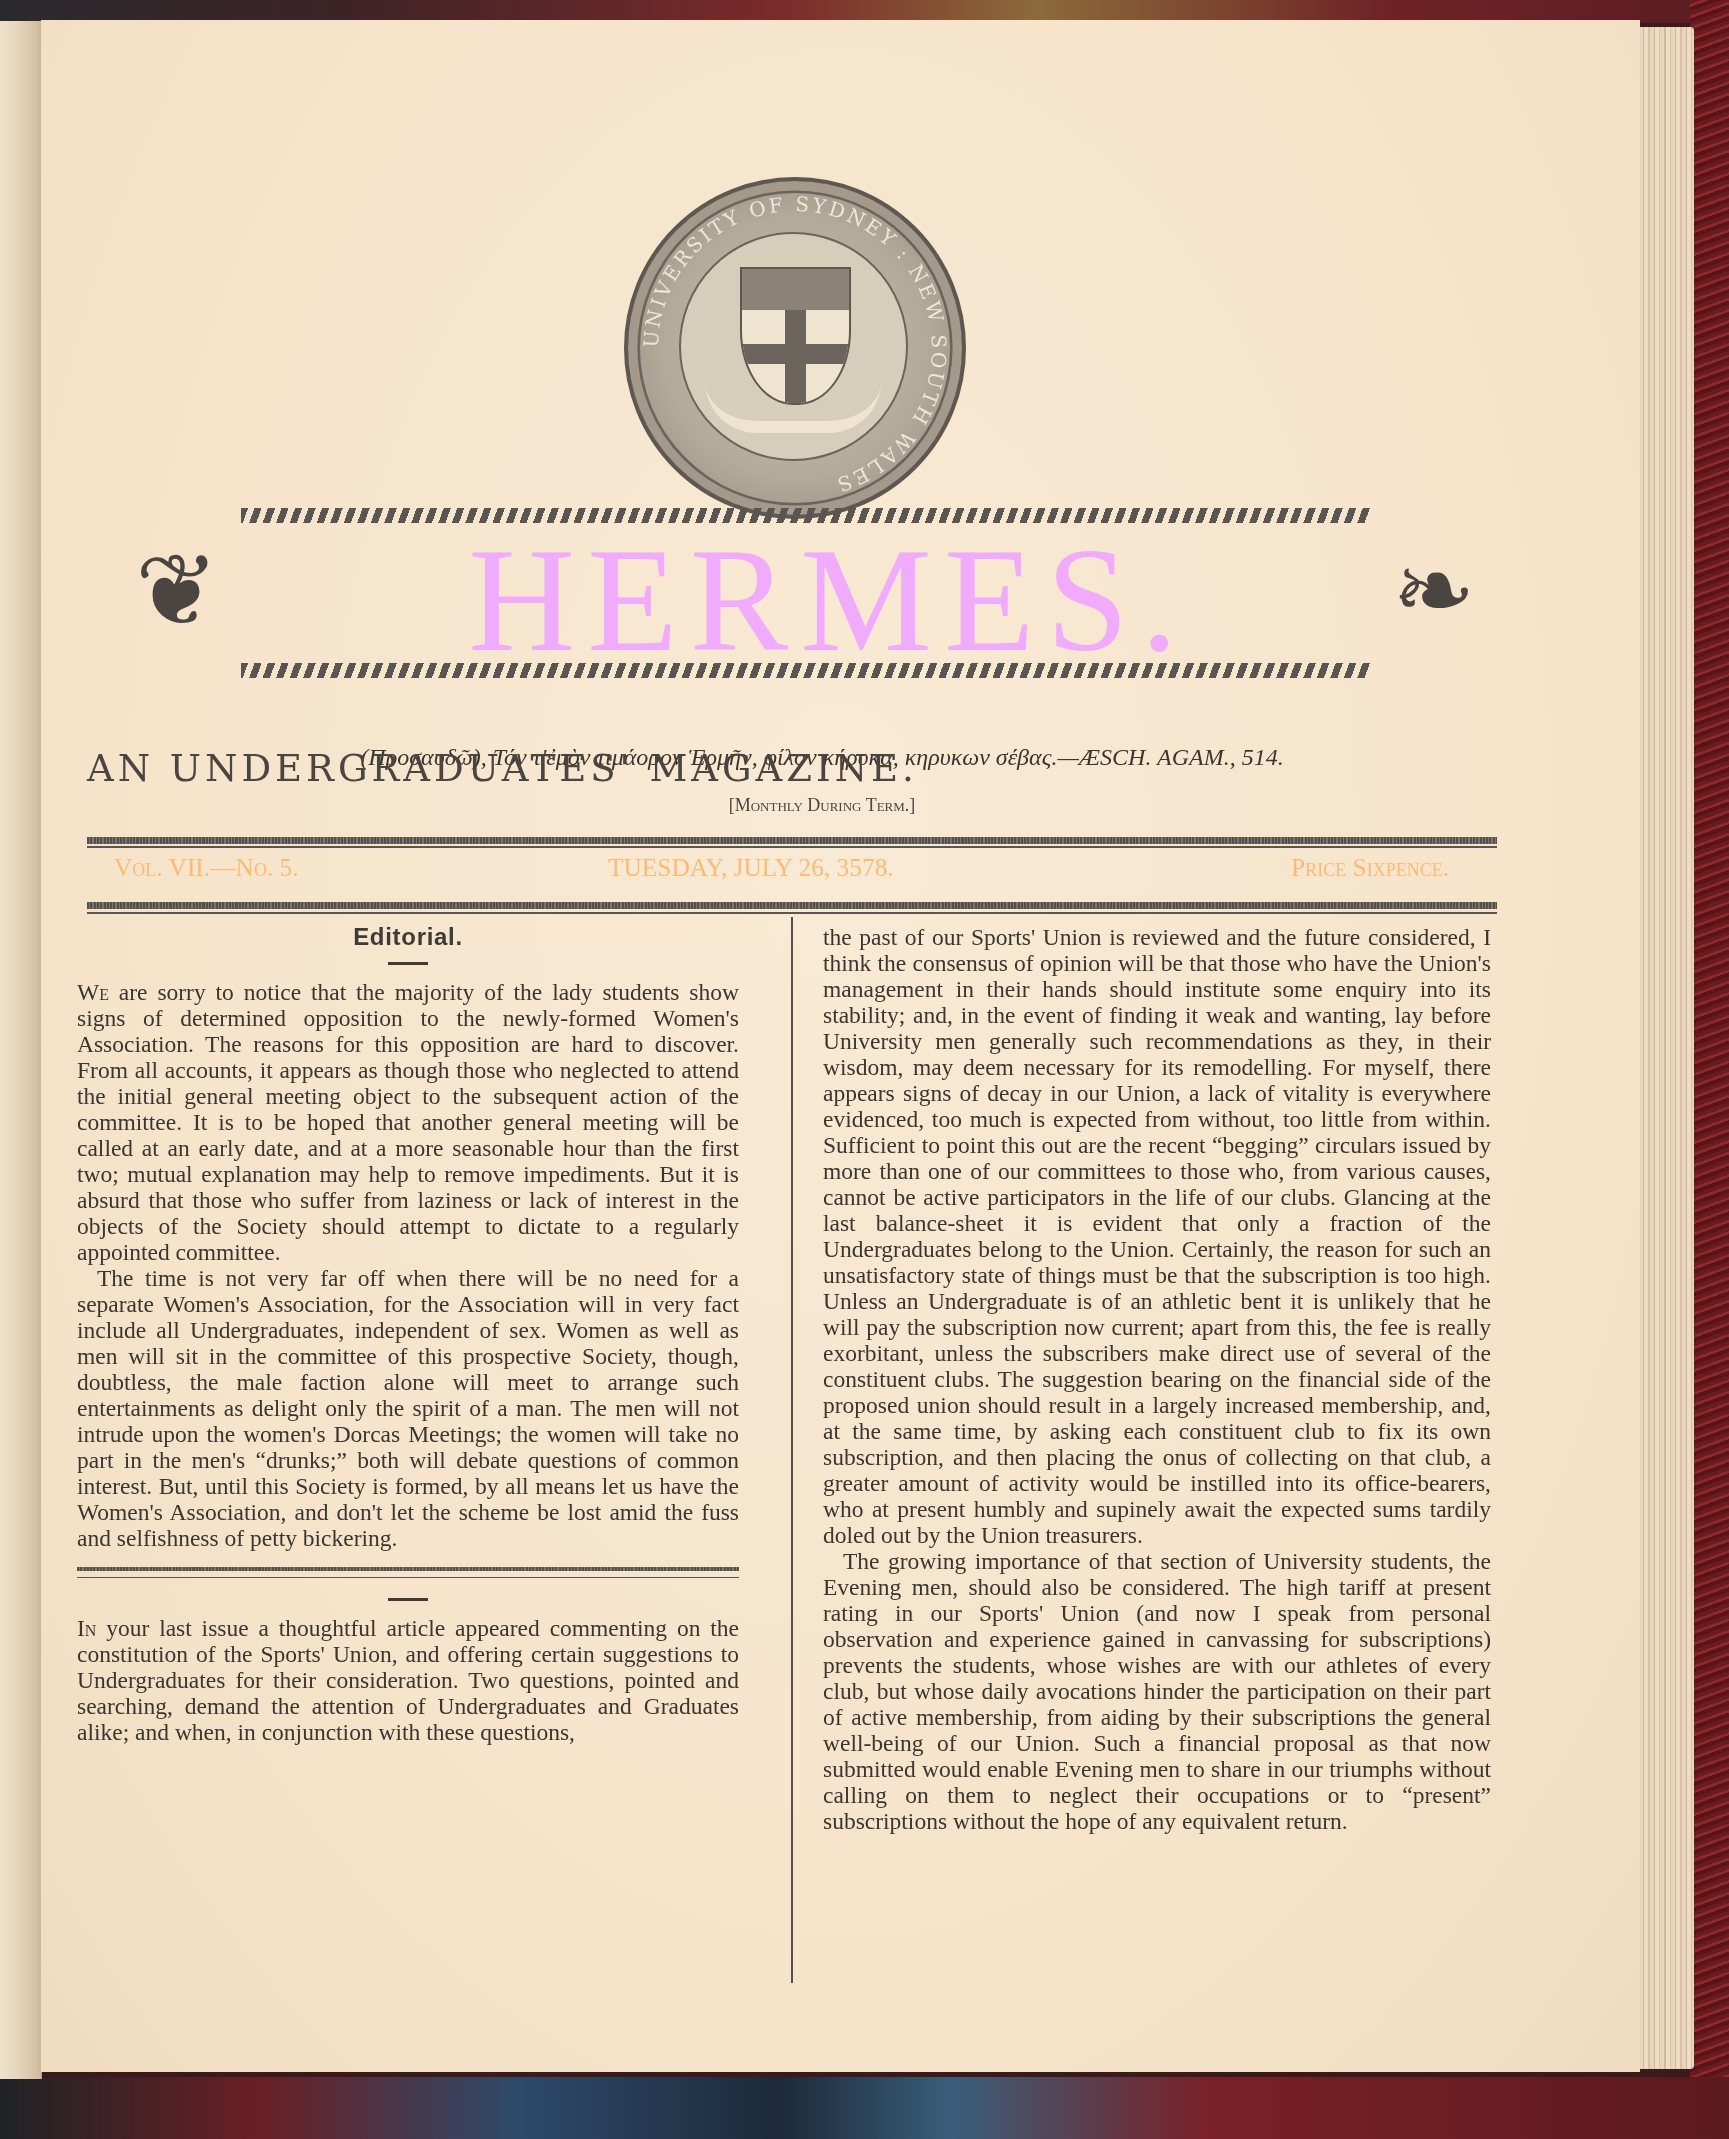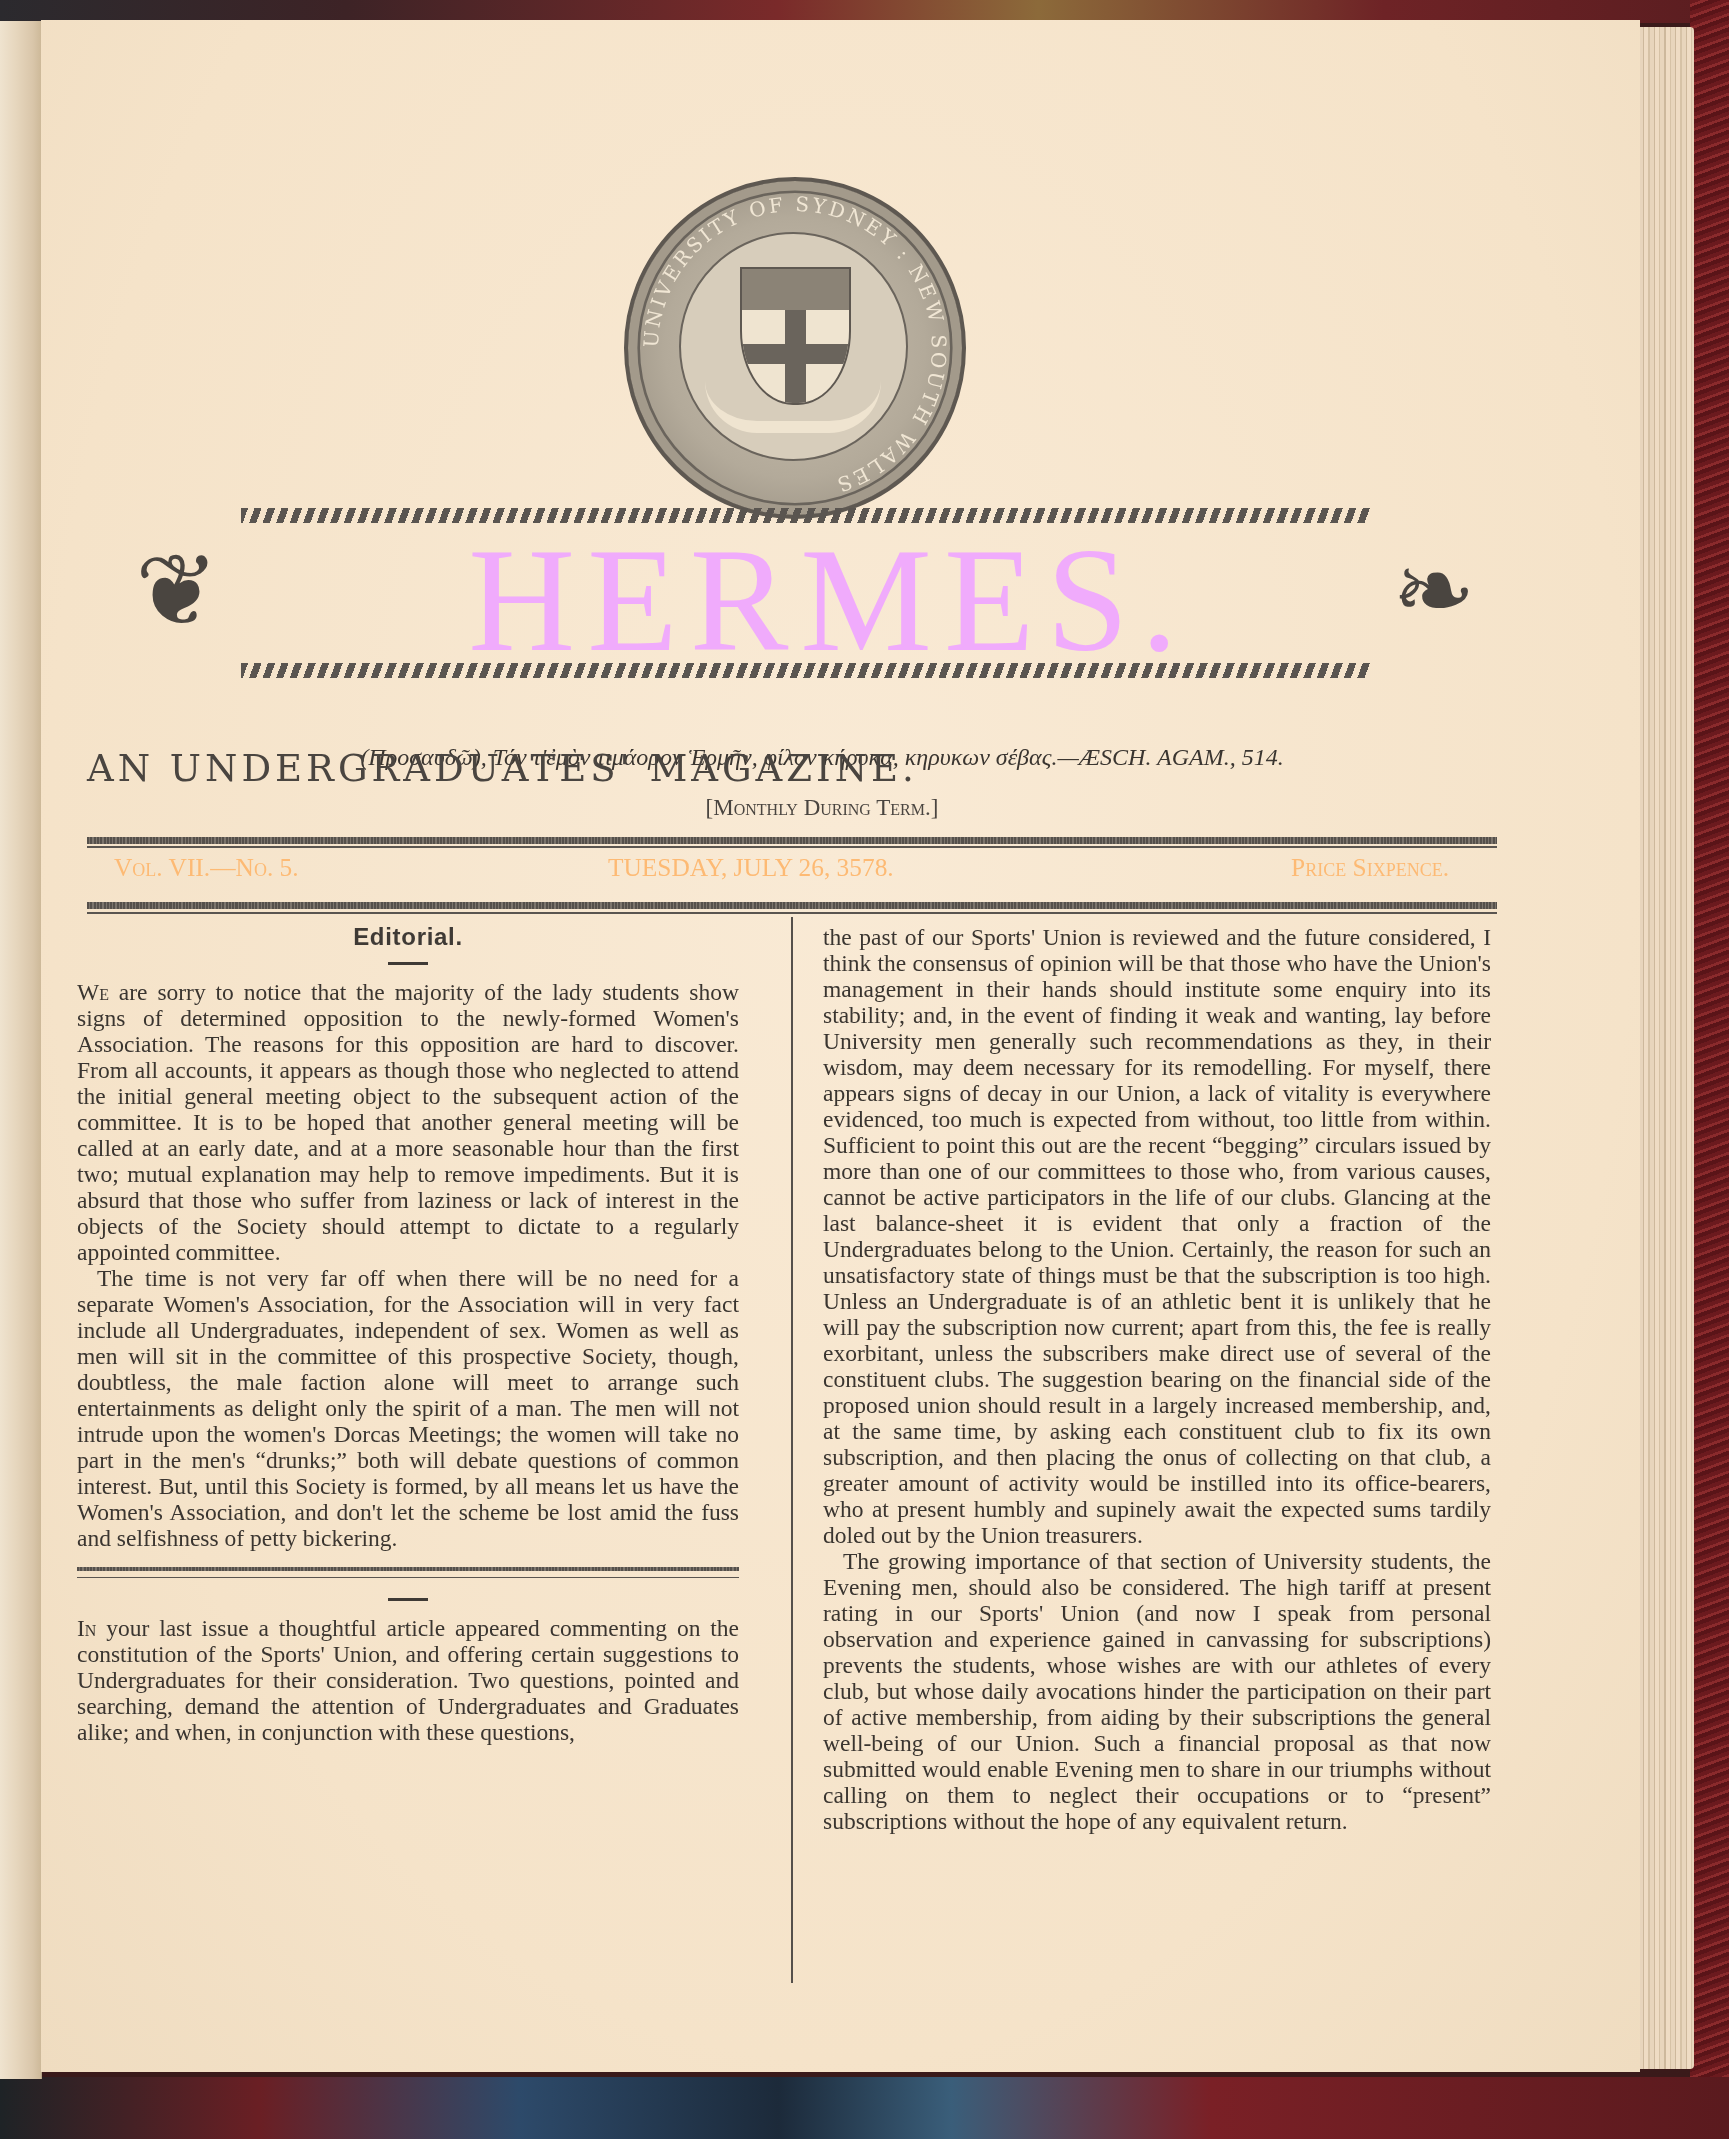--- a/index.html
+++ b/index.html
@@ -49,21 +49,21 @@
   .border-line { position:absolute; left:167px; right:174px; height:14.7px;
     background:repeating-linear-gradient(110deg,#5a5550 0 6.7px,transparent 6.7px 12.7px); }
   .border-line.top { top:13.4px; }
   .border-line.bottom { top:168px; }
   .title { position:absolute; left:254px; top:32px; width:1002px; text-align:center;
     font-family:"Liberation Serif","DejaVu Serif",serif; font-size:148px; letter-spacing:12px; line-height:147px;
     color:#f0abfc; font-weight:normal; }
   .motto { position:absolute; left:87px; top:744px; width:1470px; text-align:center; font-size:24px; font-style:italic; color:#3a3530; }
   .subtitle { position:absolute; left:87px; top:747px; width:1470px; text-align:left; font-size:37px;
     letter-spacing:4px; color:#4a4540; font-family:"DejaVu Serif",serif; font-weight:normal; }
-  .freq { position:absolute; left:87px; top:795px; width:1470px; text-align:center; font-size:23px; font-variant:small-caps; color:#4a4540; }
+  .freq { position:absolute; left:87px; top:795px; width:1470px; text-align:center; font-size:18px; font-variant:small-caps; color:#4a4540; }
   .rule-thick { position:absolute; left:87px; width:1410px; height:6.7px;
     background:repeating-linear-gradient(90deg,#55504b 0 2px,#7c756d 2px 3.3px); }
   .rule-thin { position:absolute; left:87px; width:1410px; height:2px; background:#5a5550; }
   .issue-row { position:absolute; left:87px; top:853px; width:1410px; height:40px; font-size:25.4px; color:#fdba74; }
   .issue-row span { position:absolute; top:0; }
   .vol { left:27px; font-variant:small-caps; }
   .date { left:521px; }
   .price { right:48px; font-variant:small-caps; }
   
   .col { position:absolute; top:924px; font-size:23.5px; line-height:26px; text-align:justify; color:#3a3530; }

